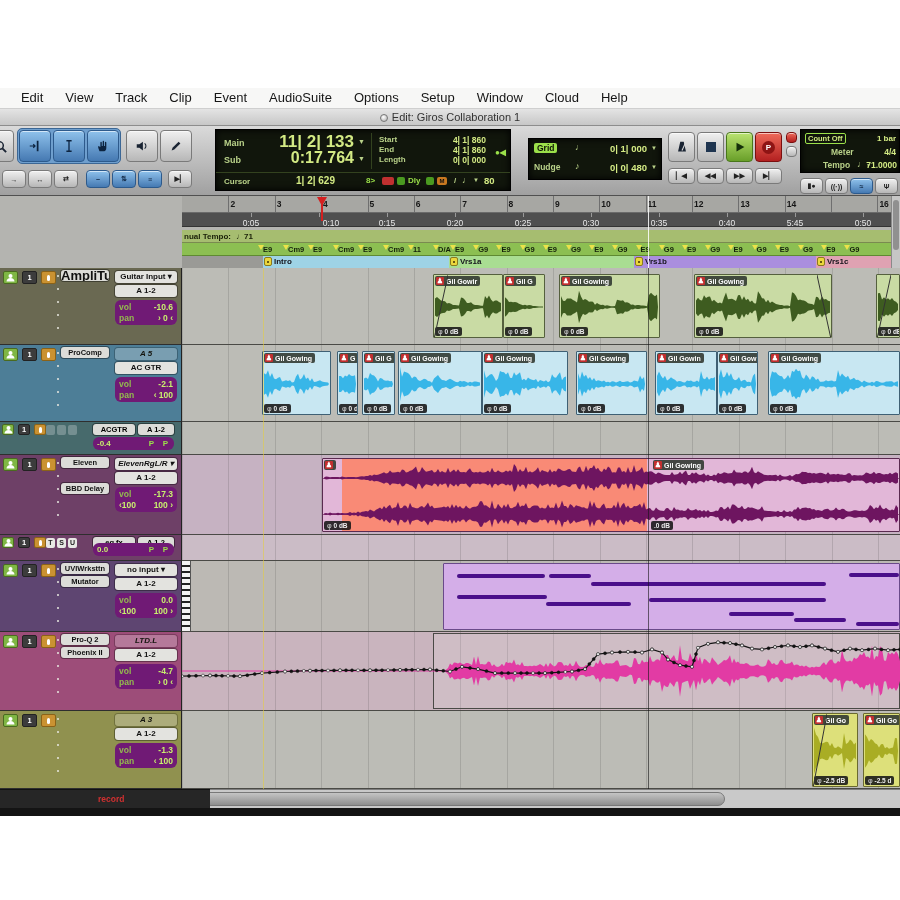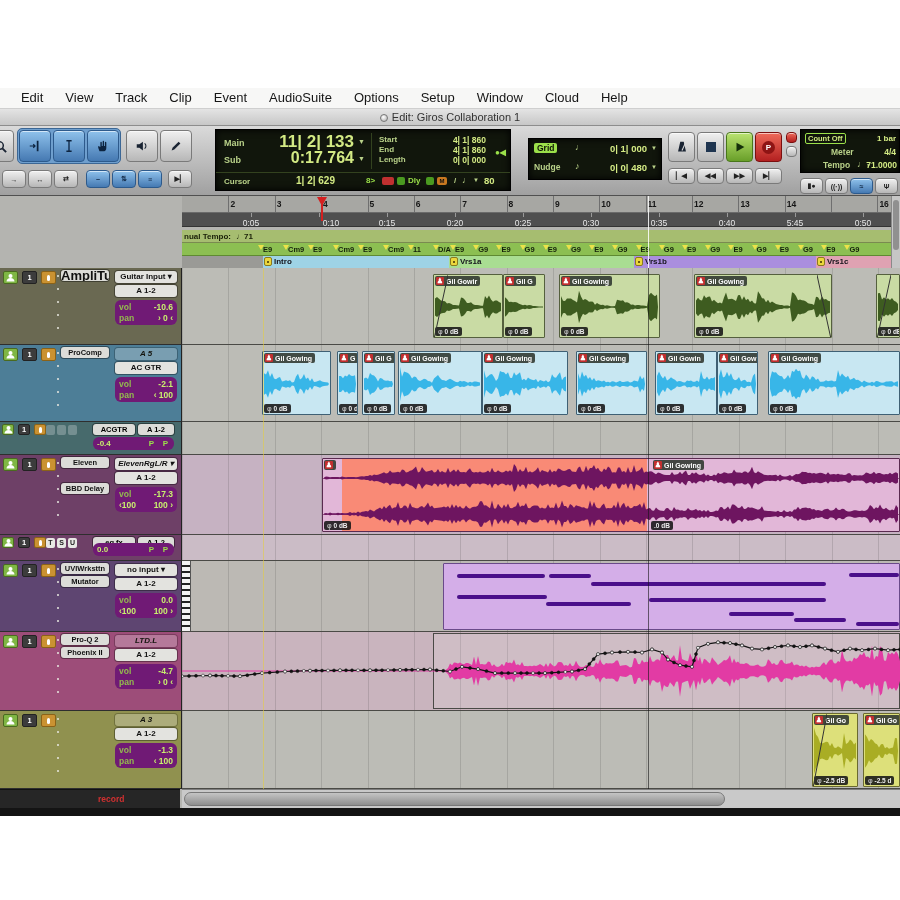--- a/index.html
+++ b/index.html
@@ -28,21 +28,21 @@
 .gainchip{position:absolute;bottom:1px;left:1px;background:rgba(22,22,22,.88);color:#eee;font-size:6.5px;font-weight:bold;padding:0 3px;border-radius:2px;height:9px;line-height:9px;white-space:nowrap}
 .iobtn{position:absolute;left:3px;right:3px;height:12px;border-radius:3px;font-size:8px;font-weight:bold;text-align:center;line-height:12px;overflow:hidden;white-space:nowrap;color:#111}
 .iobtn.light{background:#e3e3df;box-shadow:0 0 0 1px rgba(0,0,0,.35)}
 .iobtn.light-italic{background:#e3e3df;font-style:italic;box-shadow:0 0 0 1px rgba(0,0,0,.35)}
 .iobtn.ghost{background:rgba(255,255,255,.25);font-style:italic;color:#15150f;box-shadow:0 0 0 1px rgba(0,0,0,.22)}
 .hlcd{position:absolute;background:#701a75;border-radius:6px;color:#9be04a;font-size:8.5px;font-weight:bold}
 .ichip{display:inline-flex;align-items:center;justify-content:center;border-radius:2px;margin-right:2px}
 .rrow{position:absolute;left:0;right:0;overflow:hidden}
 .hscroll{position:absolute;left:182px;width:718px;top:701px;height:19px;background:#c9c9c9;border-top:1px solid #7e7e7e}
 .hthumb{position:absolute;left:2px;top:2px;width:541px;height:14px;border-radius:7px;background:linear-gradient(#c4c4c4,#8e8e8e);border:1px solid #787878}
-.footerleft{position:absolute;left:0;width:180px;top:701px;height:19px;background:#262626;border-top:1px solid #111}
+.footerleft{position:absolute;left:0;width:210px;top:701px;height:19px;background:#262626;border-top:1px solid #111}
 .blackbar{position:absolute;left:0;right:0;top:720px;height:8px;background:#141414}
 .vscroll{position:absolute;left:891px;width:9px;top:108px;height:593px;background:#c6c6c6;border-left:1px solid #8a8a8a}
 .vthumb{position:absolute;left:1px;width:6px;top:4px;height:50px;border-radius:3px;background:#909090}
 </style>
 </head>
 <body>
 
 <div class="win" id="win">
 
   <div class="menubar">

